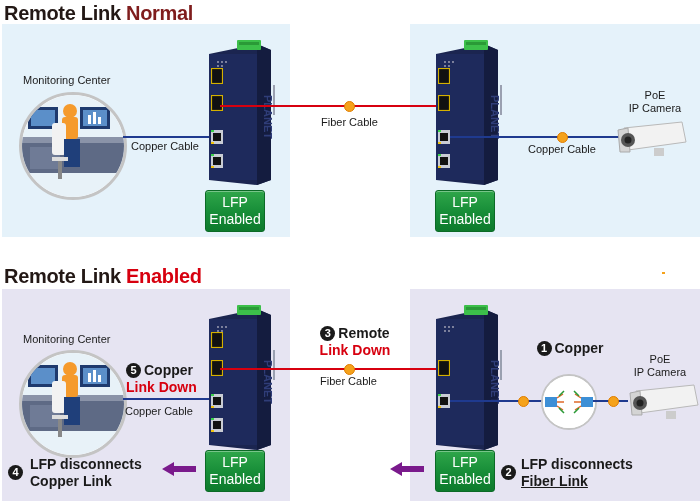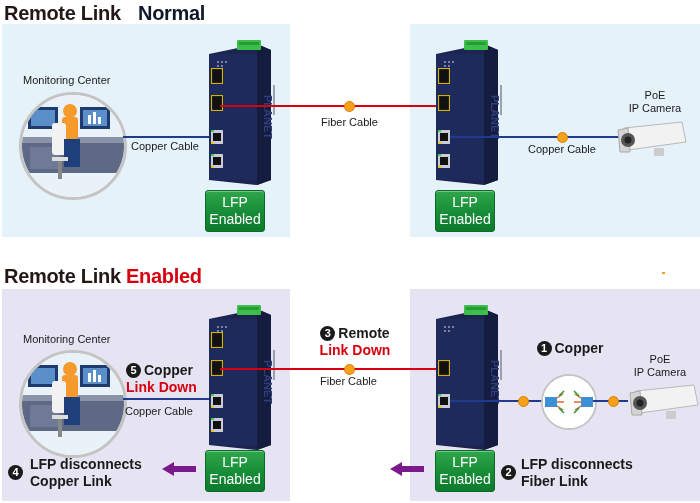--- a/index.html
+++ b/index.html
@@ -1,19 +1,19 @@
 <!DOCTYPE html>
 <html><head>
 <meta charset="utf-8">
 <style>
   html, body { margin:0; padding:0; background:#ffffff; }
   body { width:700px; height:503px; position:relative; overflow:hidden; font-family:"Liberation Sans", sans-serif; color:#1a1a1a; }
   .abs { position:absolute; }
   .title { font-weight:bold; font-size:20px; letter-spacing:-0.3px; color:#231815; white-space:nowrap; }
-  .title .hl-normal { color:#0f172a;margin-left:12px; }
+  .title .hl-normal { color:#7f1d1d; }
   .title .hl-broken { color:#d7000f; }
   .panel-normal { background:#e5f2fa; }
   .panel-broken { background:#e6e4f2; }
   .label { font-size:11px; color:#1a1a1a; white-space:nowrap; }
   .center { text-align:center; }
   .lfp { width:58px; height:40px; border-radius:3px; background:linear-gradient(#2fa64a,#168c37 55%,#0d7a2c); border:1px solid #0b6a26; color:#fff; font-size:14px; line-height:17px; text-align:center; box-shadow:inset 0 1px 0 rgba(255,255,255,0.35); display:flex; flex-direction:column; justify-content:center; }
   .cable-fiber { height:2px; background:#d7000f; }
   .cable-copper { height:2px; background:#1f3a8f; }
   .connector { width:9px; height:9px; border-radius:50%; background:#f5a21b; border:1px solid #e07d00; }
   .device { width:62px; height:145px; }
@@ -243,21 +243,21 @@
 <div class="abs lfp" style="left:435px;top:450px;">
   <span>LFP</span>
   <span>Enabled</span>
 </div>
 <svg class="abs arrow" style="left:390px;top:462px;" viewBox="0 0 34 14">
   <polygon points="0,7 12,0 12,4 34,4 34,10 12,10 12,14" fill="#7a1a8c"></polygon>
 </svg>
 <div class="abs desc" style="left:501px;top:456px;">
   <span class="num abs" style="left:0;top:9px;">2</span>
   <div style="padding-left:20px;">LFP disconnects</div>
-  <div style="padding-left:20px;">Fiber Link</div>
+  <div style="padding-left:20px;text-decoration:underline;">Fiber Link</div>
 </div>
 
 <div class="abs cable-copper" style="left:450px;top:400px;width:95px;"></div>
 <div class="abs connector" style="left:518px;top:396px;"></div>
 <div class="abs circle" style="left:541px;top:374px;width:52px;height:52px;border-width:2px;">
   <svg width="52" height="52" viewBox="0 0 52 52">
     <rect x="0" y="0" width="52" height="52" fill="#ffffff"></rect>
     <rect x="2" y="21" width="12" height="10" fill="#3d8fd6"></rect>
     <path d="M14 22 l6 -4 M14 26 l7 0 M14 30 l6 4" stroke="#e06a2a" stroke-width="1.5"></path>
     <path d="M16 20 l5 -5 M16 32 l5 5" stroke="#2a9a37" stroke-width="1.5"></path>

